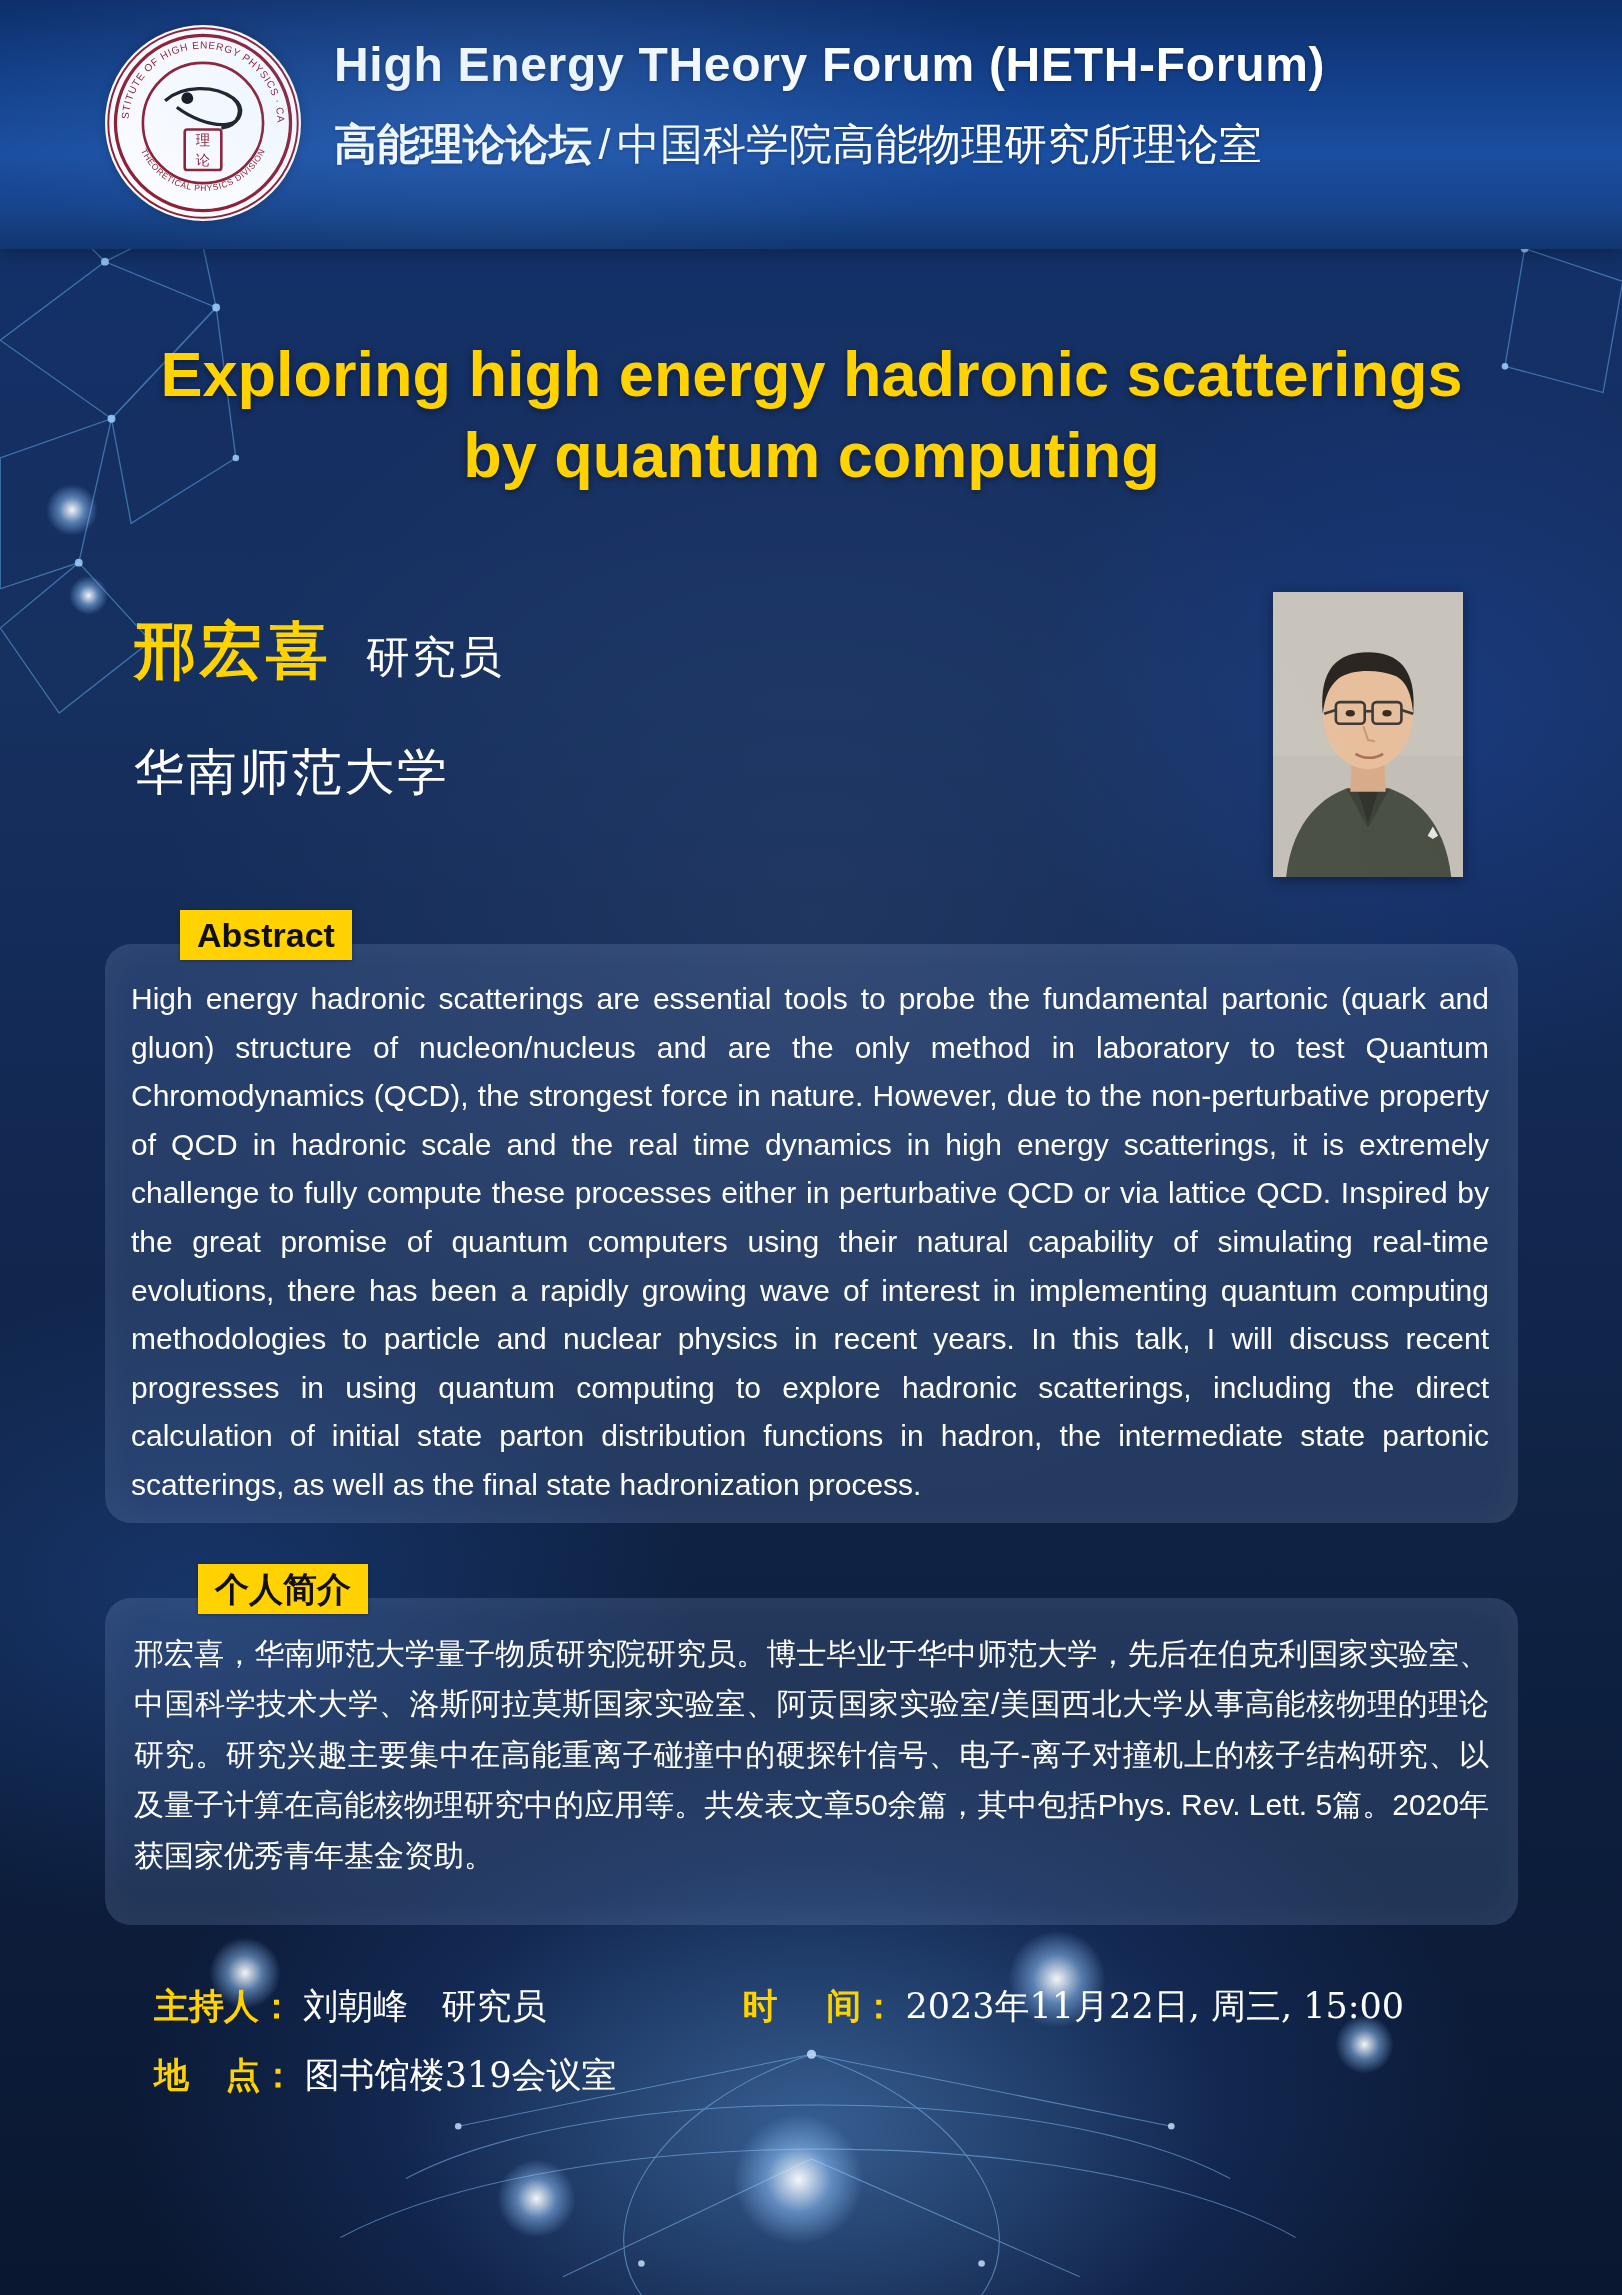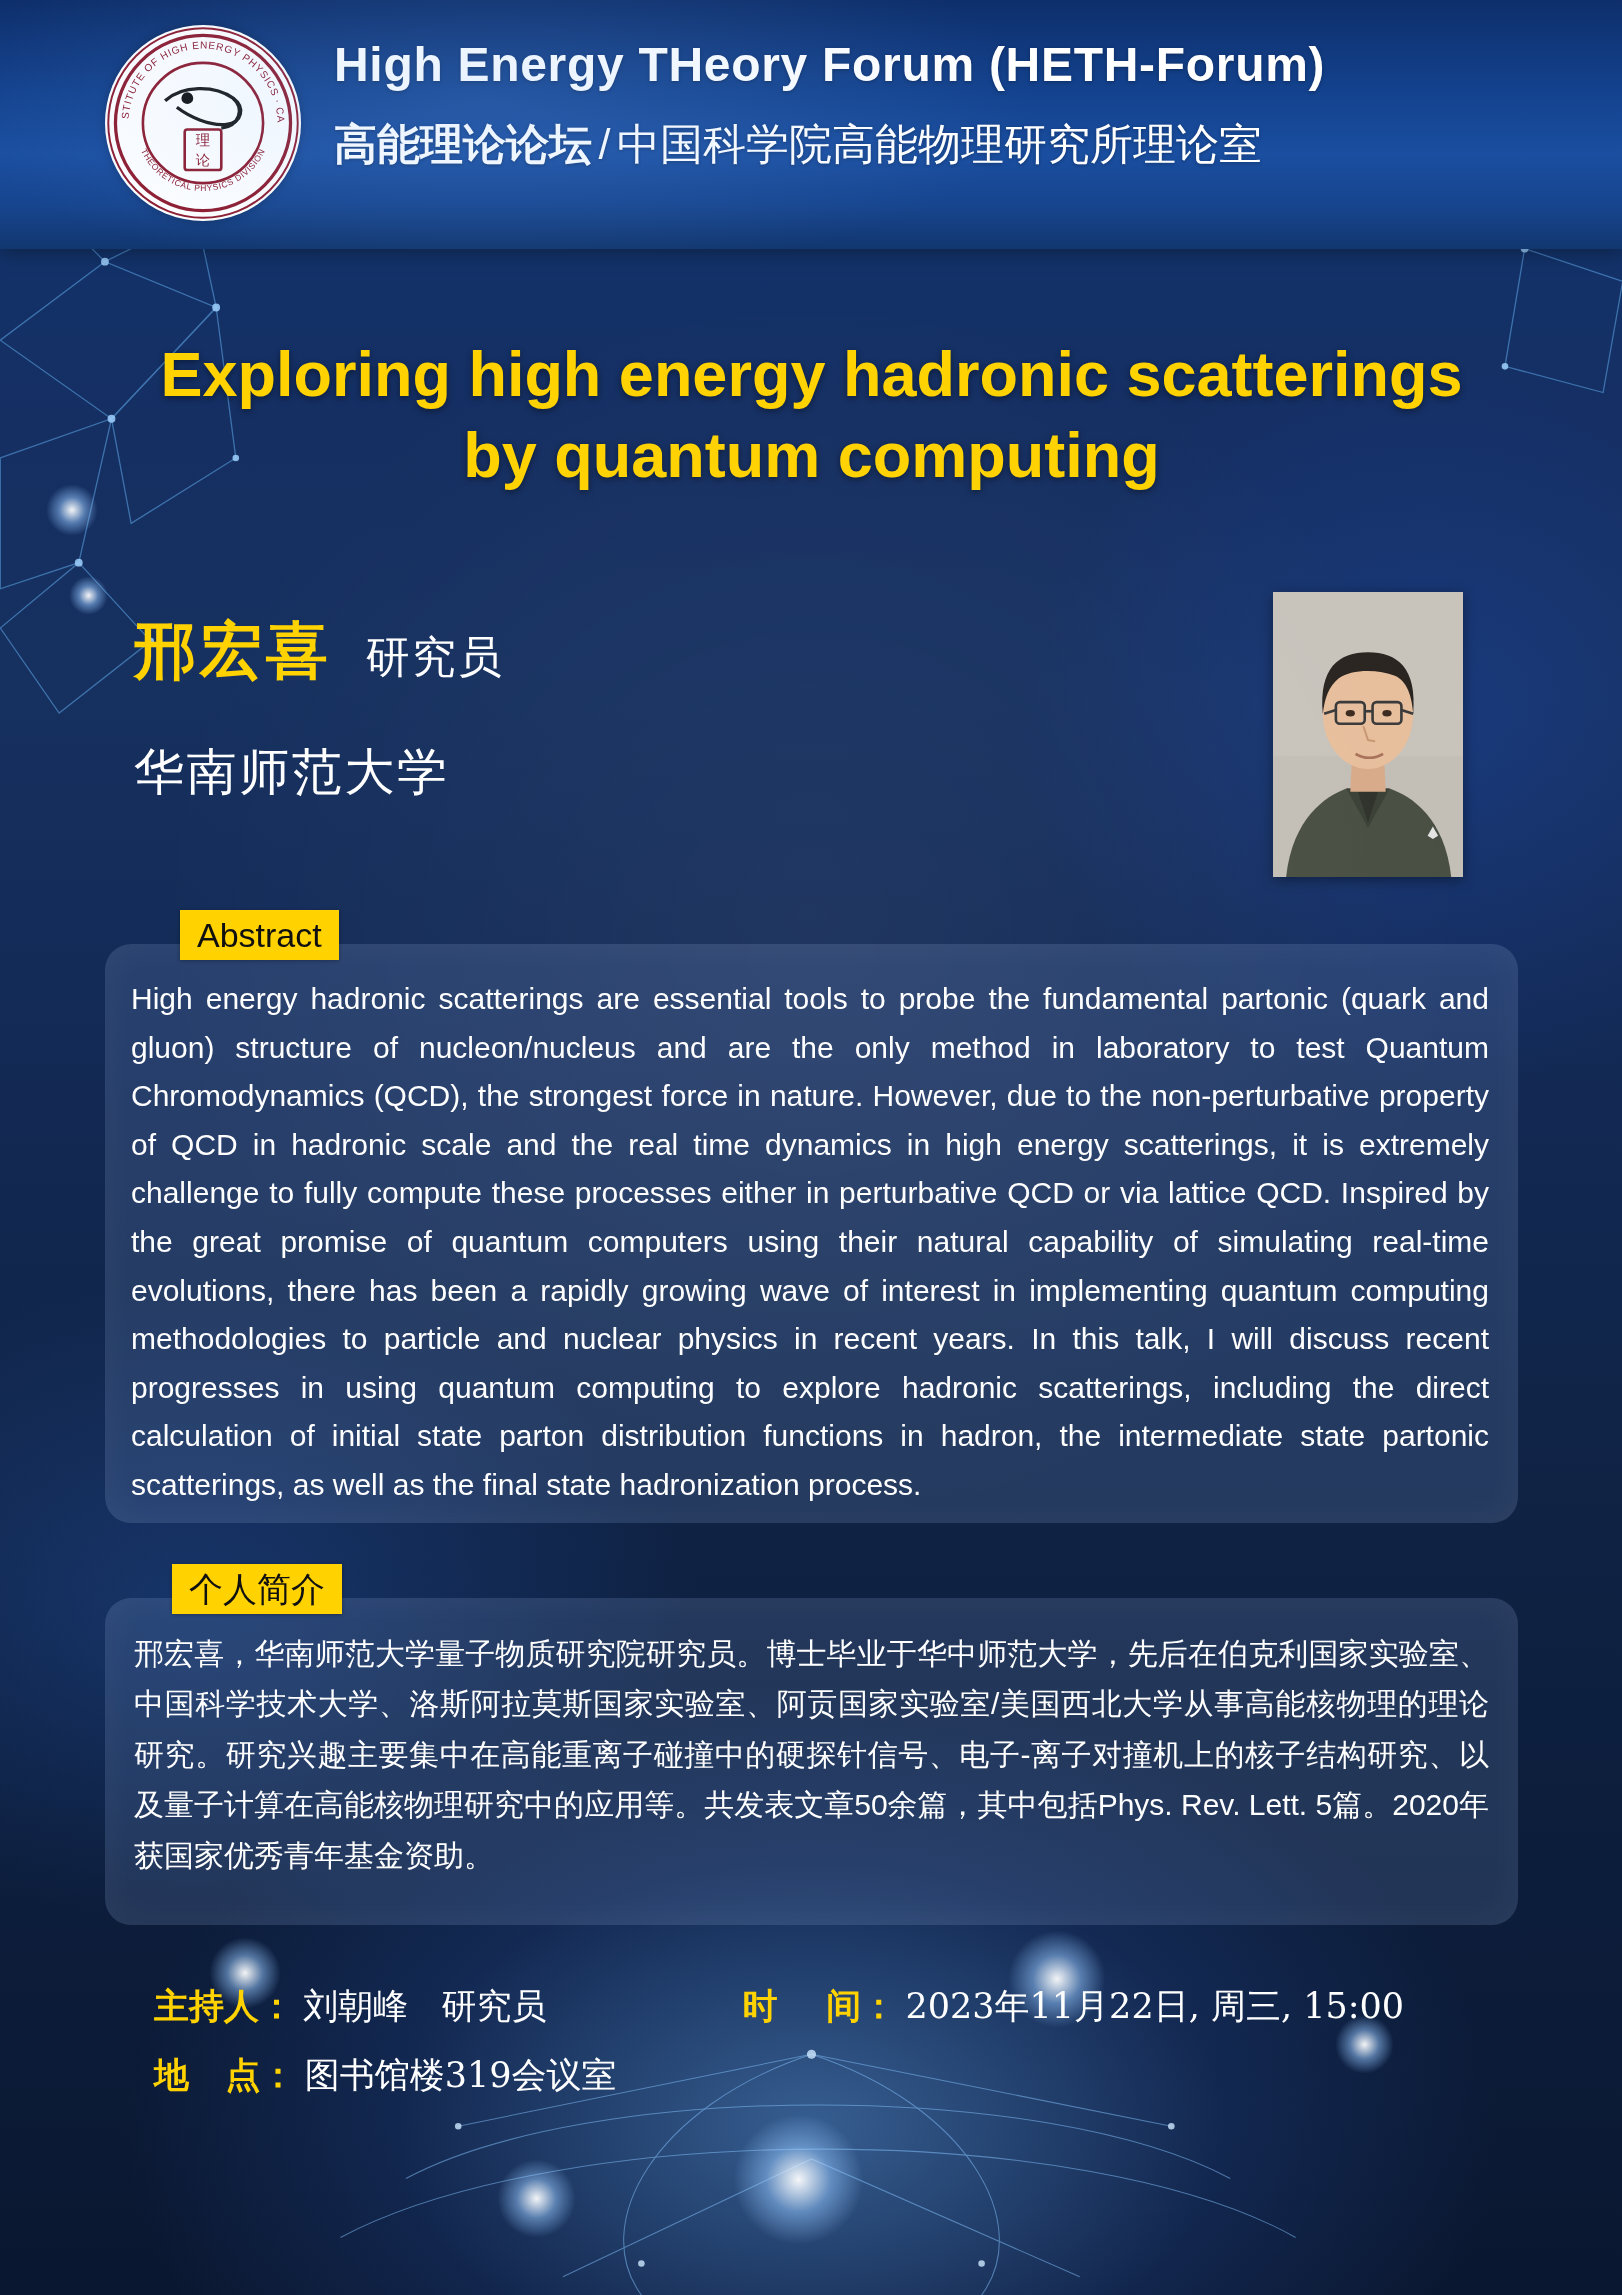--- a/index.html
+++ b/index.html
@@ -143,21 +143,21 @@
     background: #c9c3bb;
     overflow: hidden;
     box-shadow: 0 2.6px 11.8px rgba(0,0,0,0.4);
   }
 
   
   .tab {
     position: absolute;
     background: #ffd200;
     color: #101010;
-    font-weight: normal;
+    font-weight: bold;
     padding: 6.5px 17px;
     font-size: 34px;
     line-height: 1.1;
     z-index: 3;
     box-shadow: 0 1.3px 3.9px rgba(0,0,0,0.3);
   }
   .panel {
     position: absolute;
     background: rgba(120,150,200,0.20);
     border-radius: 26px;
@@ -171,21 +171,21 @@
     left: 131px;
     top: 975px;
     width: 1358px;
     color: #ffffff;
     font-size: 30px;
     line-height: 1.62;
     text-align: justify;
     text-justify: inter-word;
   }
 
-  #bio-tab { left: 172px; top: 1564px; }
+  #bio-tab { left: 198px; top: 1564px; }
   #bio-panel { left: 105px; top: 1598px; width: 1413px; height: 327px; }
   .bio-text {
     position: absolute;
     left: 134px;
     top: 1629px;
     width: 1355px;
     color: #ffffff;
     font-size: 30px;
     line-height: 1.68;
     text-align: justify;

